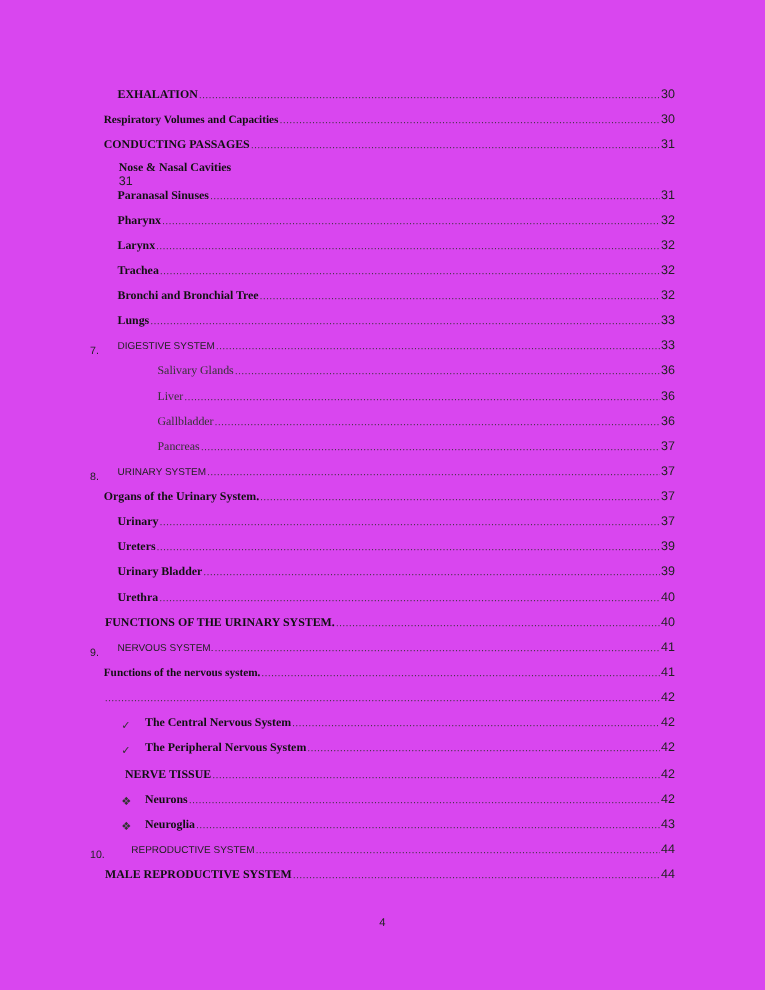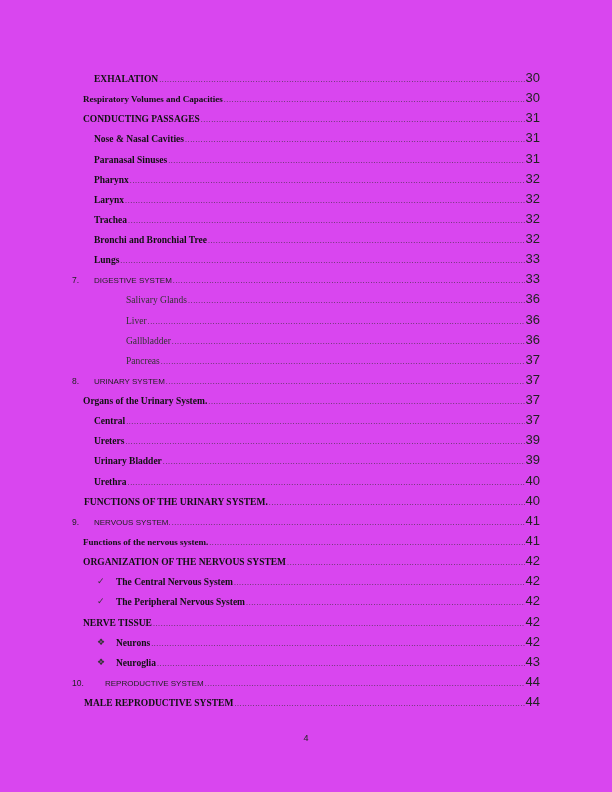--- a/index.html
+++ b/index.html
@@ -24,21 +24,21 @@
   .label { white-space: nowrap; flex: 0 0 auto; }
   .dots {
     flex: 1 1 auto; overflow: hidden; white-space: nowrap; margin: 0 1px;
     font-family: "Liberation Serif", serif; font-size: 8px; color: #333;
     letter-spacing: 0.6px;
   }
   .dots::before {
     content: "........................................................................................................................................................................................................................................................................";
   }
   .pg {
-    flex: 0 0 auto; font-family: "Liberation Sans", sans-serif; font-size: 13px; color: #222;
+    flex: 0 0 auto; font-family: "Liberation Sans", sans-serif; font-size: 10px; color: #222;
   }
   .serif-bold { font-family: "Liberation Serif", serif; font-weight: bold; font-size: 9.5px; }
   .serif-reg { font-family: "Liberation Serif", serif; font-weight: normal; font-size: 9.5px; color: #333; margin-left: 32px; }
   .sans-caps { font-family: "Liberation Sans", sans-serif; font-size: 8px; color: #222; }
   .serif-bold-sm { font-family: "Liberation Serif", serif; font-weight: bold; font-size: 9px; }
   .page-number {
     position: absolute; top: 733px; left: 0; width: 612px; text-align: center;
     font-family: "Liberation Sans", sans-serif; font-size: 9px; color: #222;
   }
 </style>
@@ -62,21 +62,21 @@
         </div>
       </div>
       <div class="row" style="top: 40.26px;">
         <div class="entry" style="left: 83px;">
           <span class="label serif-bold">CONDUCTING PASSAGES</span>
           <span class="dots"></span>
           <span class="pg">31</span>
         </div>
       </div>
       <div class="row" style="top: 60.39px;">
-        <div class="entry" style="left: 94px;">
+        <div class="entry" style="left: 94px; flex-direction: column;">
           <span class="label serif-bold">Nose &amp; Nasal Cavities</span>
           <span class="dots"></span>
           <span class="pg">31</span>
         </div>
       </div>
       <div class="row" style="top: 80.52px;">
         <div class="entry" style="left: 94px;">
           <span class="label serif-bold">Paranasal Sinuses</span>
           <span class="dots"></span>
           <span class="pg">31</span>
@@ -163,21 +163,21 @@
       </div>
       <div class="row" style="top: 322.08px;">
         <div class="entry" style="left: 83px;">
           <span class="label serif-bold">Organs of the Urinary System.</span>
           <span class="dots"></span>
           <span class="pg">37</span>
         </div>
       </div>
       <div class="row" style="top: 342.21px;">
         <div class="entry" style="left: 94px;">
-          <span class="label serif-bold">Central</span>
+          <span class="label serif-bold">Urinary</span>
           <span class="dots"></span>
           <span class="pg">37</span>
         </div>
       </div>
       <div class="row" style="top: 362.34px;">
         <div class="entry" style="left: 94px;">
           <span class="label serif-bold">Ureters</span>
           <span class="dots"></span>
           <span class="pg">39</span>
         </div>
@@ -213,21 +213,20 @@
       </div>
       <div class="row" style="top: 462.99px;">
         <div class="entry" style="left: 83px;">
           <span class="label serif-bold-sm">Functions of the nervous system.</span>
           <span class="dots"></span>
           <span class="pg">41</span>
         </div>
       </div>
       <div class="row" style="top: 483.12px;">
         <div class="entry" style="left: 83px;">
-          <span class="label serif-bold">ORGANIZATION OF THE NERVOUS SYSTEM</span>
           <span class="dots"></span>
           <span class="pg">42</span>
         </div>
       </div>
       <div class="row" style="top: 503.25px;">
         <span class="marker" style="left: 97px;">✓</span>
         <div class="entry" style="left: 116px;">
           <span class="label serif-bold">The Central Nervous System</span>
           <span class="dots"></span>
           <span class="pg">42</span>
@@ -235,21 +234,21 @@
       </div>
       <div class="row" style="top: 523.38px;">
         <span class="marker" style="left: 97px;">✓</span>
         <div class="entry" style="left: 116px;">
           <span class="label serif-bold">The Peripheral Nervous System</span>
           <span class="dots"></span>
           <span class="pg">42</span>
         </div>
       </div>
       <div class="row" style="top: 543.51px;">
-        <div class="entry" style="left: 83px; text-align: right;">
+        <div class="entry" style="left: 100px; text-align: right;">
           <span class="label serif-bold">NERVE TISSUE</span>
           <span class="dots"></span>
           <span class="pg">42</span>
         </div>
       </div>
       <div class="row" style="top: 563.64px;">
         <span class="marker" style="left: 97px;">❖</span>
         <div class="entry" style="left: 116px;">
           <span class="label serif-bold">Neurons</span>
           <span class="dots"></span>

